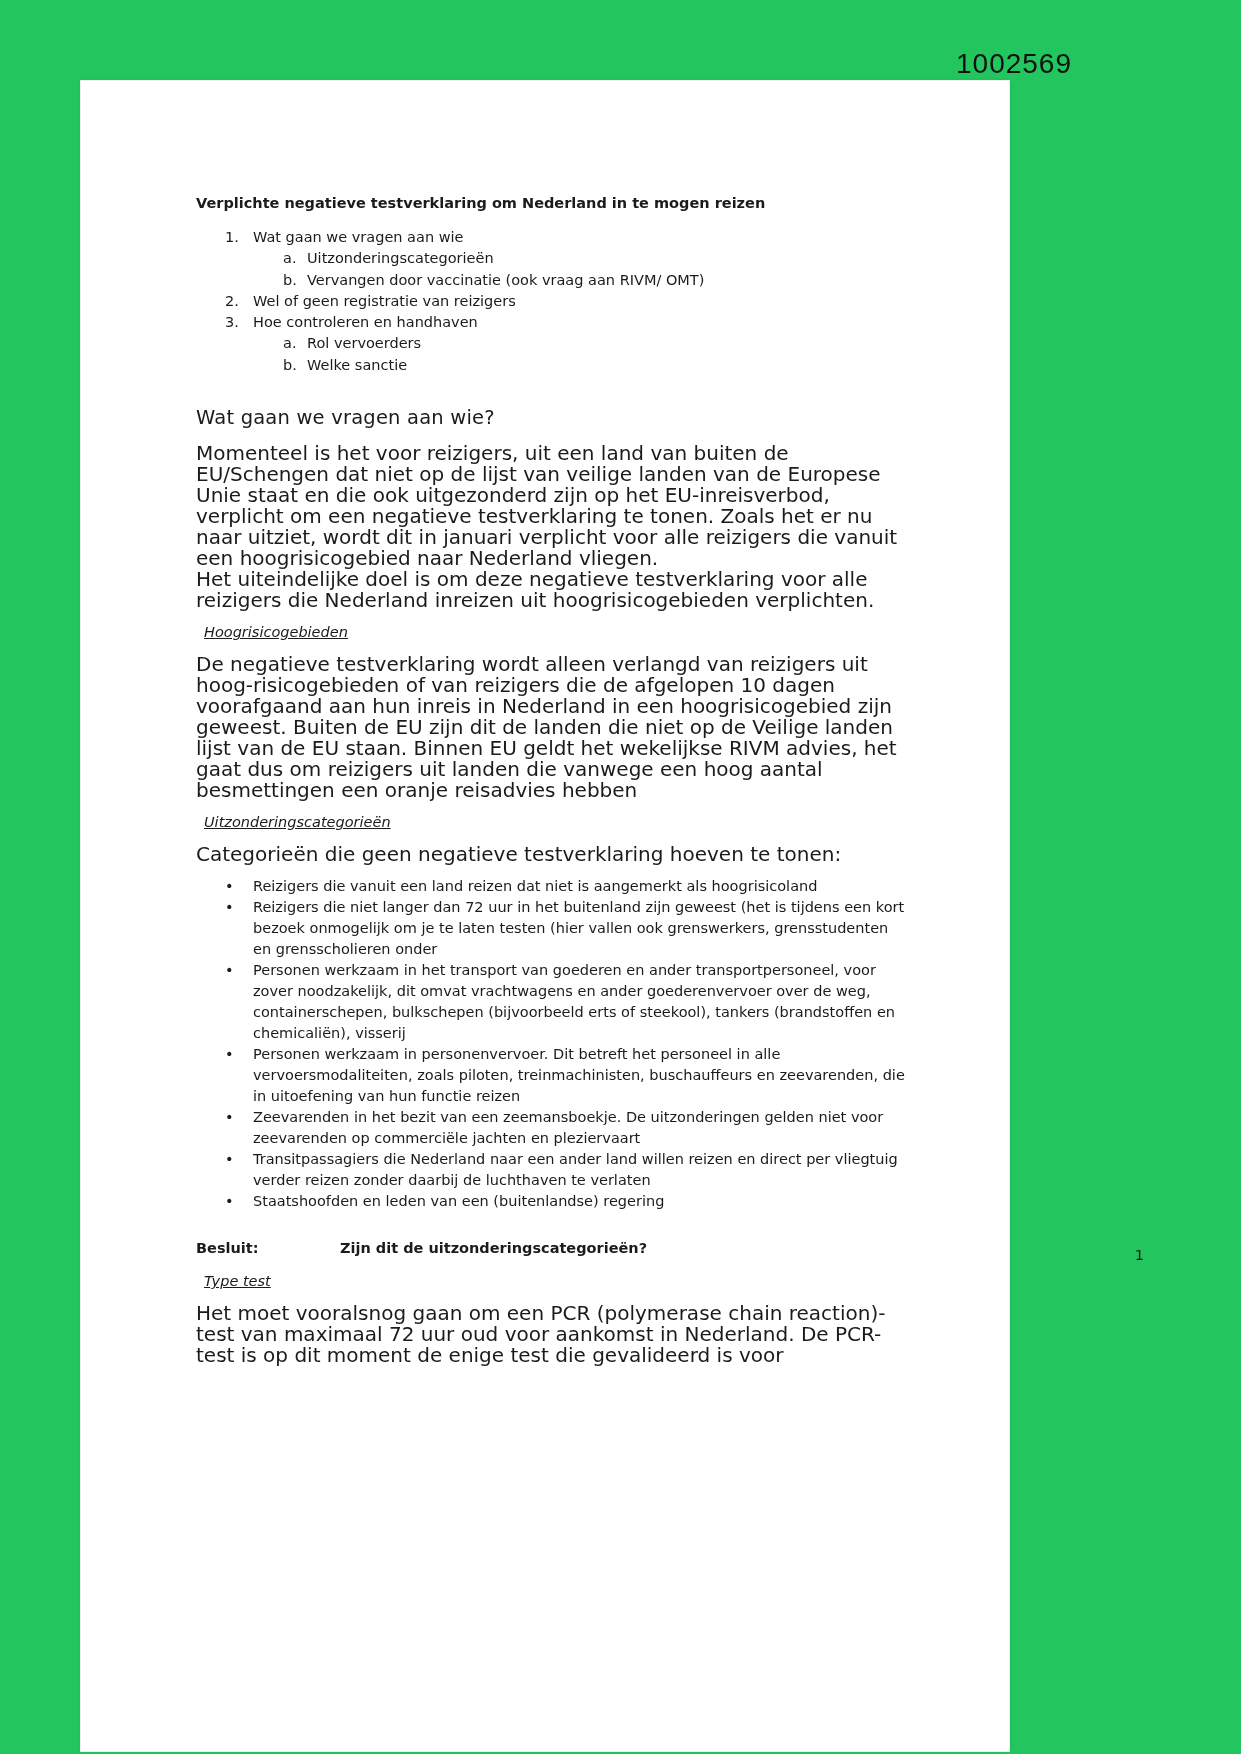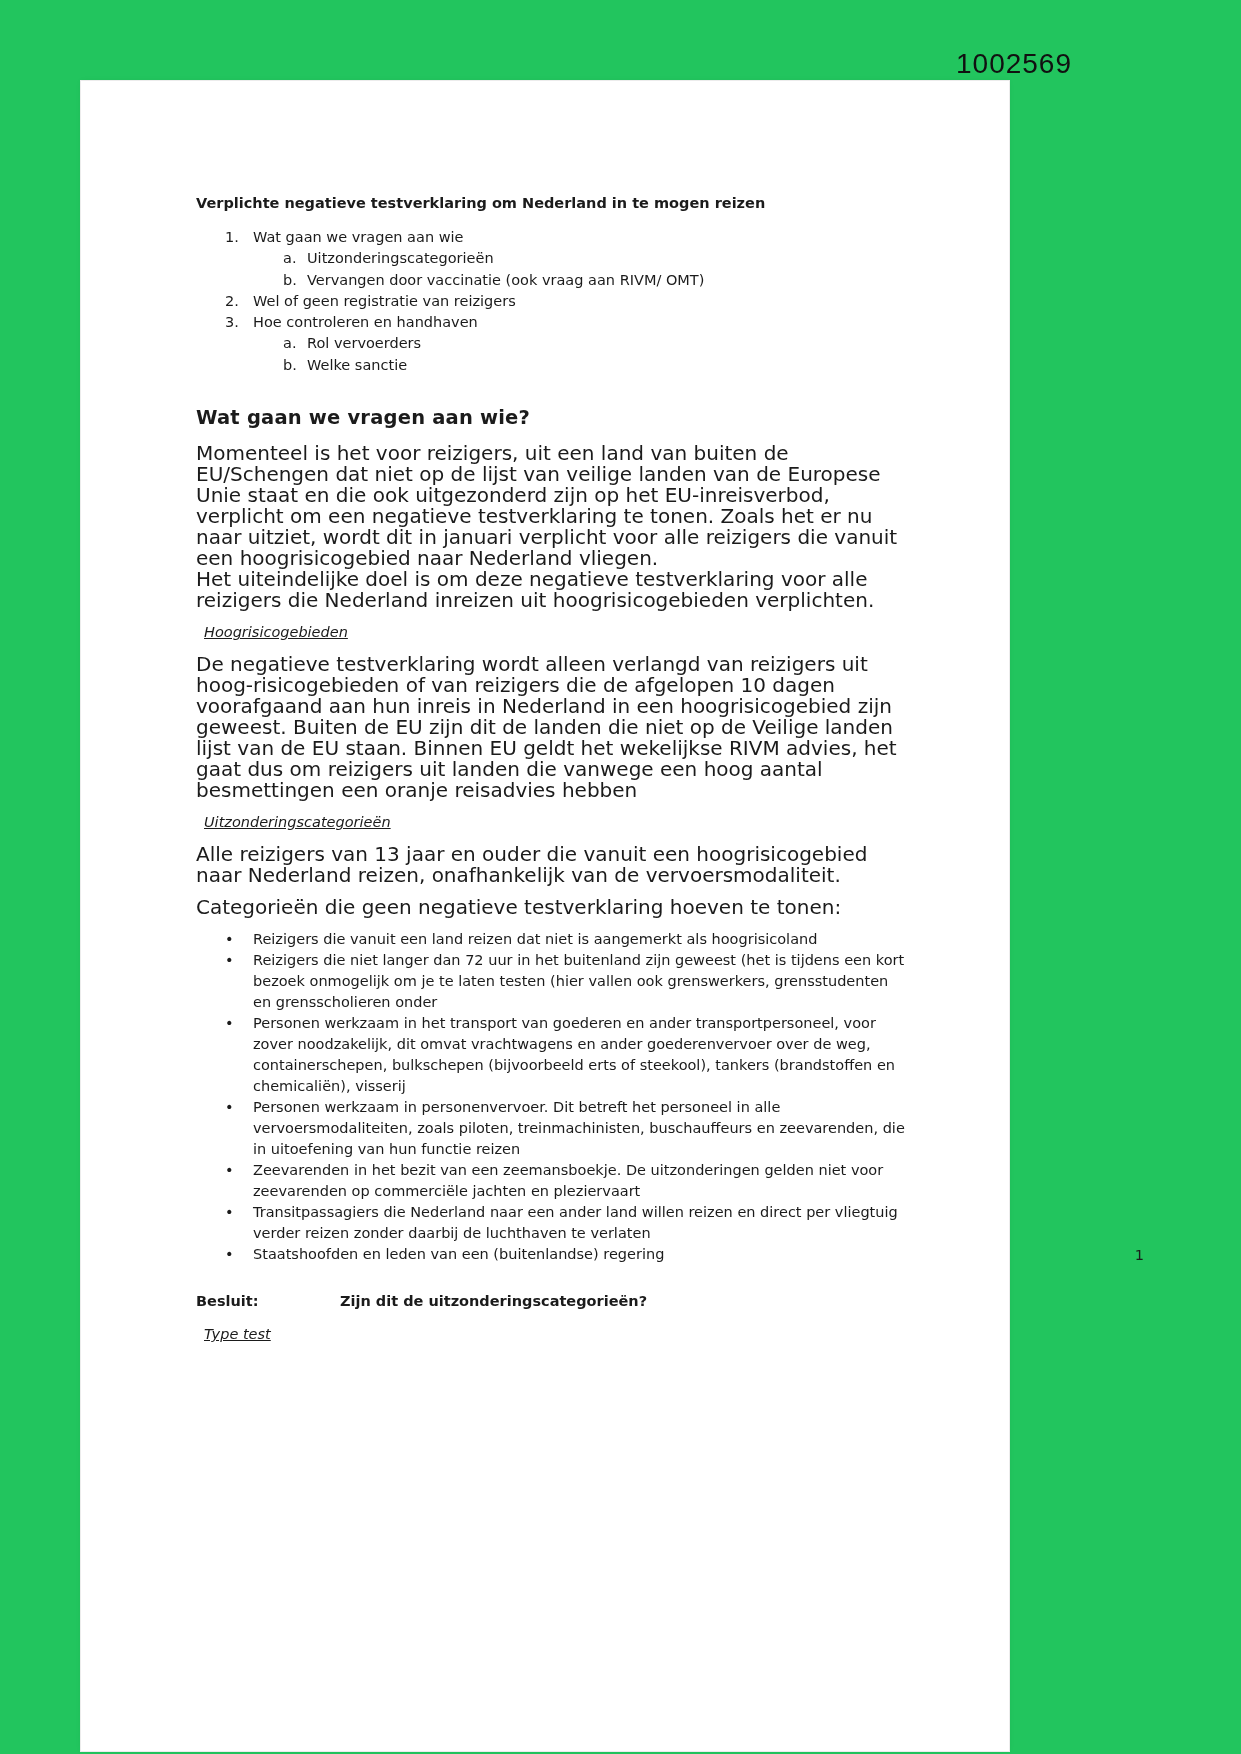--- a/index.html
+++ b/index.html
@@ -55,21 +55,21 @@
     display: flex;
     line-height: 21.3px;
     font-size: 14.5px;
   }
   .outl-row.lvl1 { padding-left: 29px; }
   .outl-row.lvl1 .mk { width: 28px; flex: 0 0 28px; }
   .outl-row.lvl2 { padding-left: 87px; }
   .outl-row.lvl2 .mk { width: 24px; flex: 0 0 24px; }
   .section-heading {
     font-size: 19.5px;
-    font-weight: bold;
+    font-weight: normal;
     letter-spacing: 0.2px;
     margin: 30px 0 13px 0;
     line-height: 24px;
   }
   .para {
     font-size: 20px;
     line-height: 21px;
     margin: 0 0 11px 0;
   }
   .para .pline { display: block; }
@@ -159,21 +159,20 @@
       <span class="pline">Momenteel is het voor reizigers, uit een land van buiten de EU/Schengen dat niet op de lijst van veilige landen van de Europese Unie staat en die ook uitgezonderd zijn op het EU-inreisverbod, verplicht om een negatieve testverklaring te tonen. Zoals het er nu naar uitziet, wordt dit in januari verplicht voor alle reizigers die vanuit een hoogrisicogebied naar Nederland vliegen.</span>
       <span class="pline">Het uiteindelijke doel is om deze negatieve testverklaring voor alle reizigers die Nederland inreizen uit hoogrisicogebieden verplichten.</span>
     </div>
 
     <div class="subhead">Hoogrisicogebieden</div>
 
     <div class="para">De negatieve testverklaring wordt alleen verlangd van reizigers uit hoog-risicogebieden of van reizigers die de afgelopen 10 dagen voorafgaand aan hun inreis in Nederland in een hoogrisicogebied zijn geweest. Buiten de EU zijn dit de landen die niet op de Veilige landen lijst van de EU staan. Binnen EU geldt het wekelijkse RIVM advies, het gaat dus om reizigers uit landen die vanwege een hoog aantal besmettingen een oranje reisadvies hebben</div>
 
     <div class="subhead">Uitzonderingscategorieën</div>
 
-    <div class="para">Alle reizigers van 13 jaar en ouder die vanuit een hoogrisicogebied naar Nederland reizen, onafhankelijk van de vervoersmodaliteit.</div>
 
     <div class="para">Categorieën die geen negatieve testverklaring hoeven te tonen:</div>
 
     <div class="bullets">
       <div class="bullet-row">
         <span class="bmk">•</span>
         <span class="btx">Reizigers die vanuit een land reizen dat niet is aangemerkt als hoogrisicoland</span>
       </div>
       <div class="bullet-row">
         <span class="bmk">•</span>
@@ -201,18 +200,19 @@
       </div>
     </div>
 
     <div class="besluit-row">
       <span class="blabel">Besluit:</span>
       <span class="bquestion">Zijn dit de uitzonderingscategorieën?</span>
     </div>
 
     <div class="subhead">Type test</div>
 
+    <div class="para">Het moet vooralsnog gaan om een PCR (polymerase chain reaction)-test van maximaal 72 uur oud voor aankomst in Nederland. De PCR-test is op dit moment de enige test die gevalideerd is voor</div>
 
   </div>
 
   <div class="page-number">1</div>
 
 </div>
 
 </body></html>

